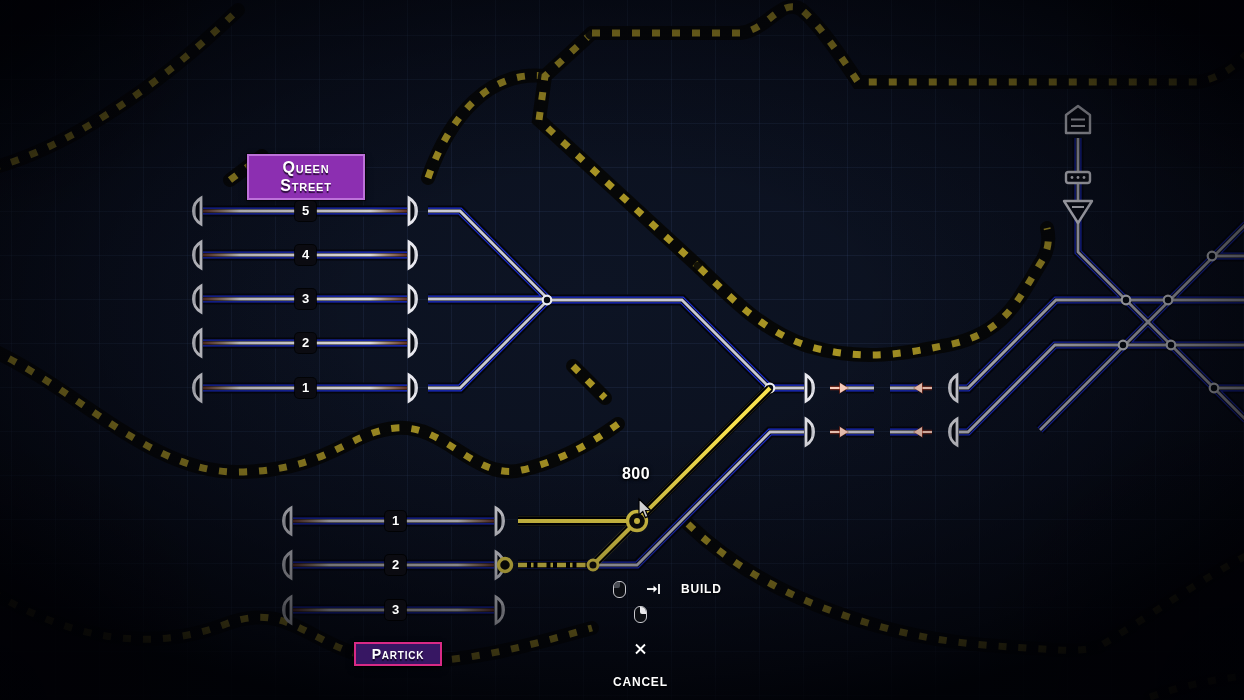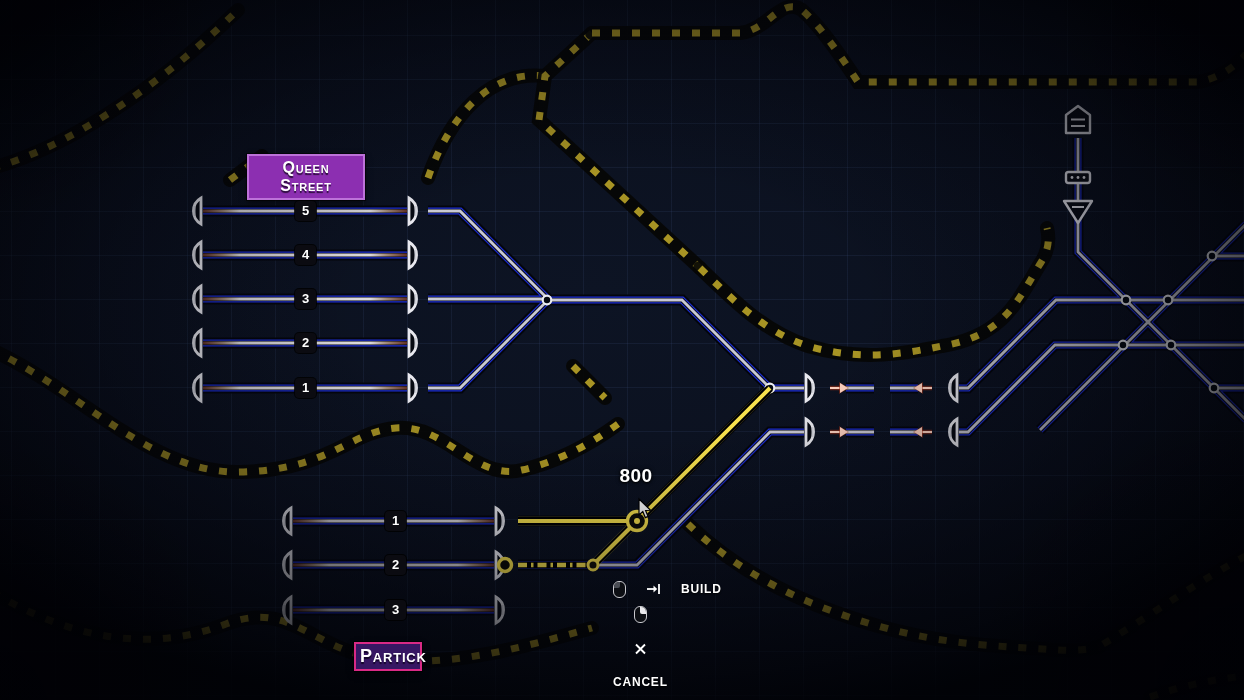--- a/index.html
+++ b/index.html
@@ -53,30 +53,30 @@
       radial-gradient(ellipse 64% 60% at 49% 44%, transparent 32%, rgba(2,3,10,.36) 62%, rgba(1,2,7,.74) 88%, rgba(0,1,5,.92) 100%);
   }
   .station-label{
     position:absolute;color:var(--text);font-weight:700;font-variant:small-caps;
     letter-spacing:.8px;text-align:center;
     text-shadow:0 2px 1px rgba(10,0,20,.75);
     box-shadow:0 0 0 1px rgba(0,0,0,.6),0 3px 6px rgba(0,0,0,.5);
   }
   .station-label.qs{left:247px;top:154px;width:94px;padding:3px 10px;font-size:16px;
     background:var(--qs-fill);border:2px solid var(--qs-border);}
-  .station-label.pk{left:354px;top:642px;width:56px;padding:2px 4px;font-size:18px;
+  .station-label.pk{left:354px;top:642px;width:56px;padding:2px 14px;font-size:14px;
     background:var(--pk-fill);border:2px solid var(--pk-border);}
   .bdg{
     position:absolute;width:21px;height:20px;line-height:20px;border-radius:4px;
     background:#0b0b11;box-shadow:0 0 0 1px rgba(0,0,0,.8);
     color:var(--text);font-size:13px;font-weight:700;text-align:center;
   }
   .cost{
     position:absolute;left:612px;top:465px;width:48px;text-align:center;
-    color:var(--text);font-size:19px;font-weight:700;letter-spacing:.5px;
+    color:var(--text);font-size:16px;font-weight:700;letter-spacing:.5px;
     text-shadow:0 1px 2px #000,0 0 4px rgba(0,0,0,.9);
   }
   .menu-row{position:absolute;display:flex;align-items:center;gap:20px;height:18px;}
   .menu-row.build{left:613px;top:580px;}
   .menu-row.cancel{left:613px;top:606px;flex-direction:column;}
   .mouse{position:relative;width:11px;height:15px;border:1.5px solid #c9c9ce;border-radius:6px;
     background:#0c0e13;overflow:hidden;flex:0 0 auto;}
   .mouse .btn{position:absolute;top:0;width:50%;height:45%;}
   .mouse.left .btn{left:0;background:#4a4d55;border-bottom-right-radius:2px;}
   .mouse.right .btn{right:0;background:#e9e9ec;border-bottom-left-radius:2px;}

